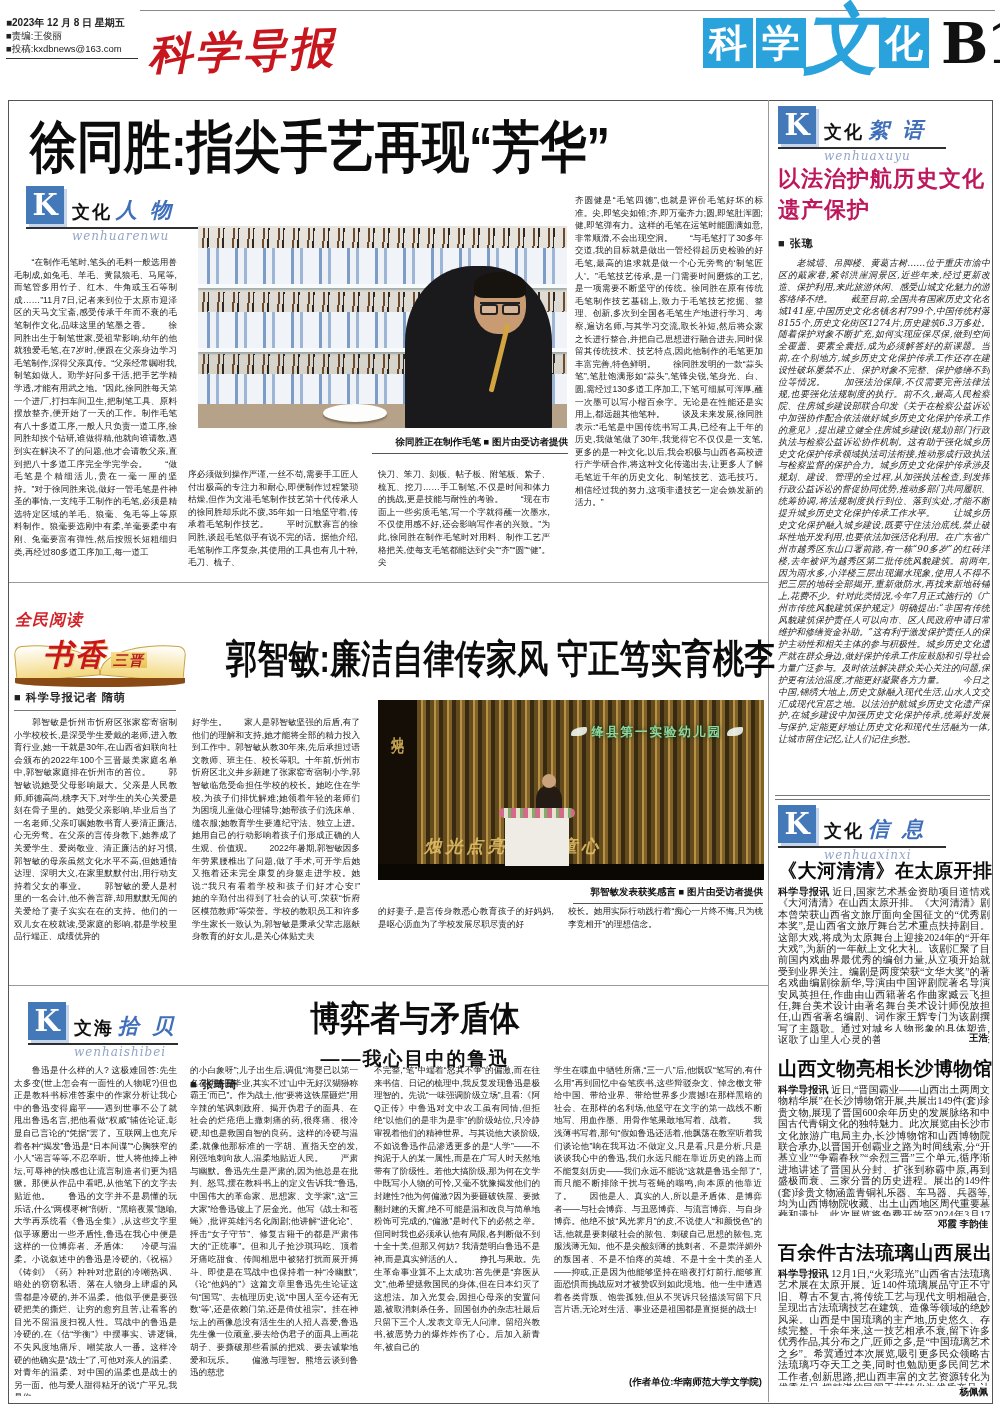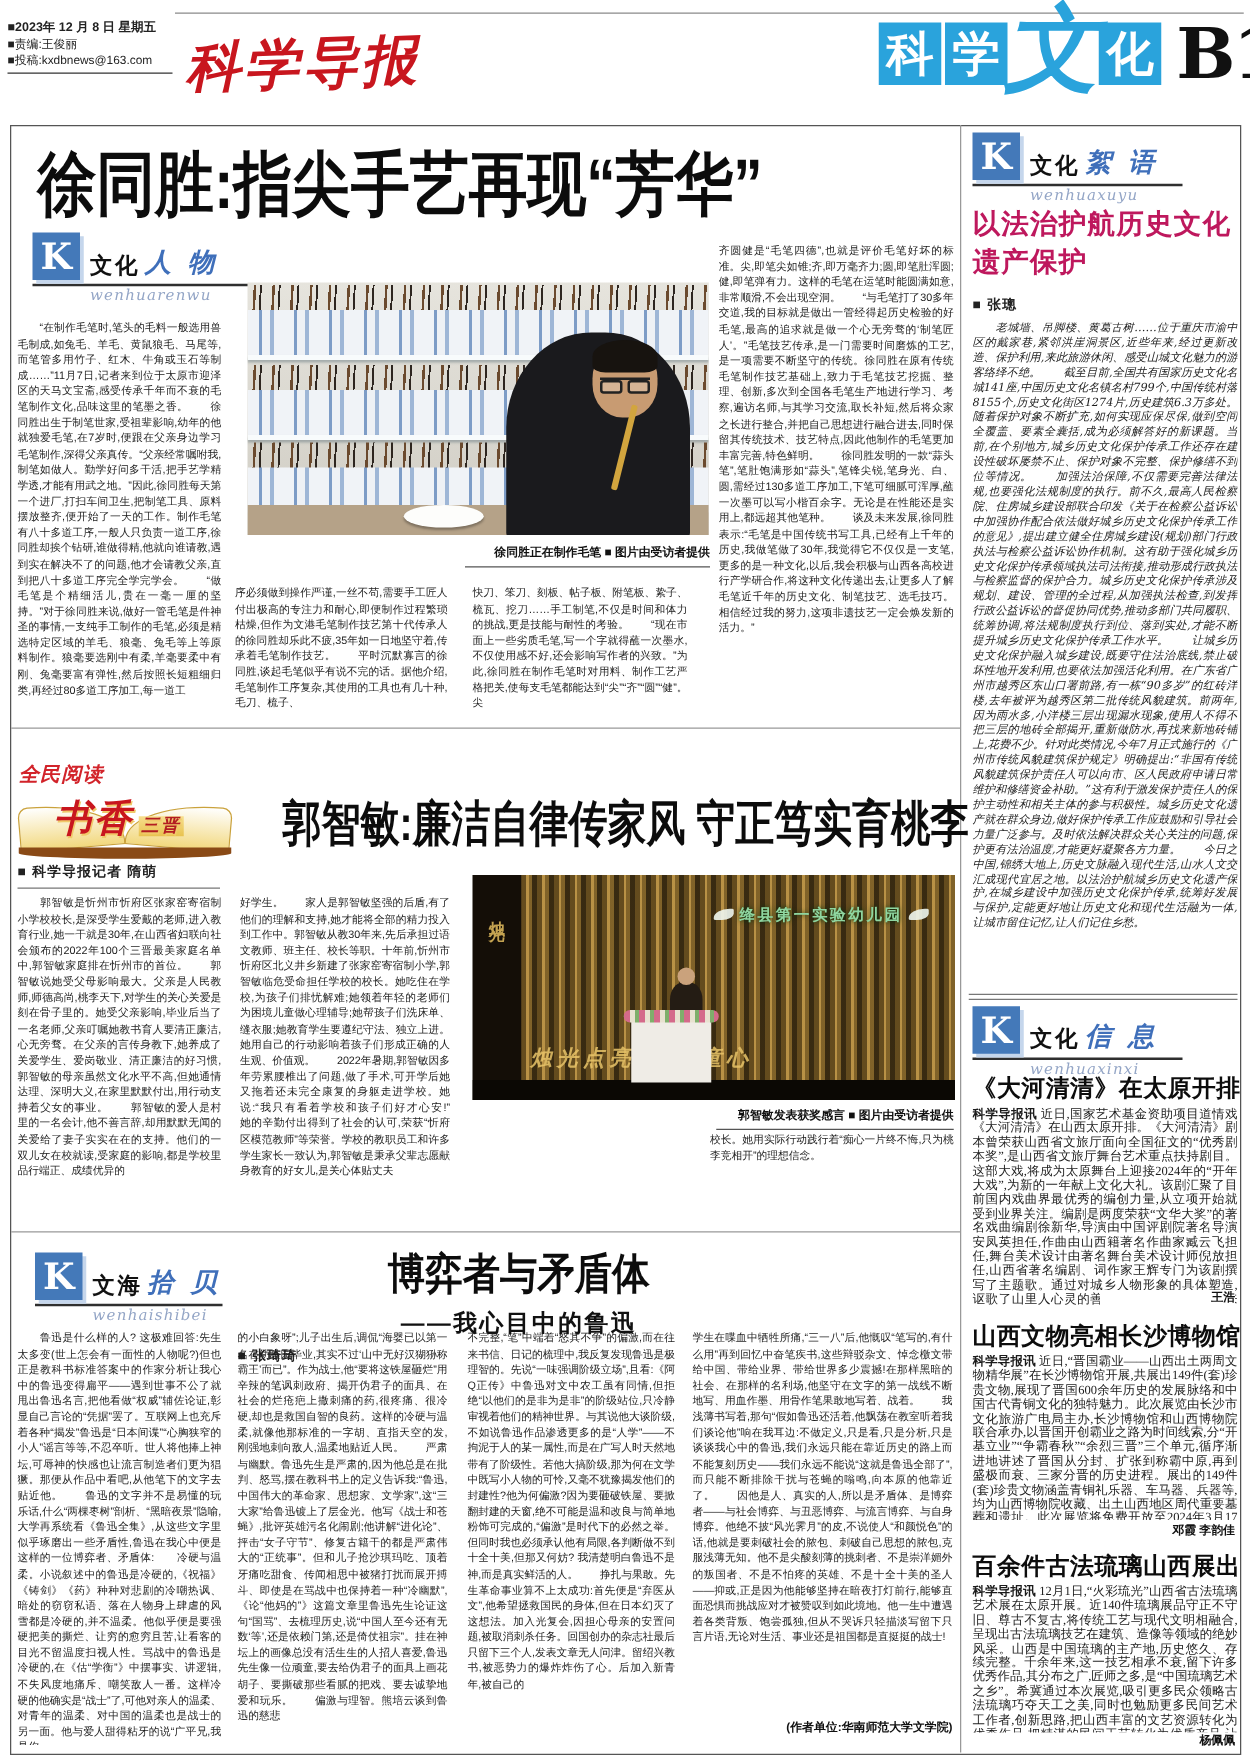--- a/index.html
+++ b/index.html
@@ -167,20 +167,21 @@
         <div class="speakerhead"></div>
       </div>
     <div class="podium">
         <div class="flowers"></div>
       </div>
   </div>
   <div class="abs caption" style="left:573px;top:886px;width:190px;">郭智敏发表获奖感言 ■ 图片由受访者提供</div>
 
   <div class="abs col" style="left:14px;top:716px;width:163px;height:252px;">　　郭智敏是忻州市忻府区张家窑寄宿制小学校校长,是深受学生爱戴的老师,进入教育行业,她一干就是30年,在山西省妇联向社会颁布的2022年100个三晋最美家庭名单中,郭智敏家庭排在忻州市的首位。　　郭智敏说她受父母影响最大。父亲是人民教师,师德高尚,桃李天下,对学生的关心关爱是刻在骨子里的。她受父亲影响,毕业后当了一名老师,父亲叮嘱她教书育人要清正廉洁,心无旁骛。在父亲的言传身教下,她养成了关爱学生、爱岗敬业、清正廉洁的好习惯,郭智敏的母亲虽然文化水平不高,但她通情达理、深明大义,在家里默默付出,用行动支持着父女的事业。　　郭智敏的爱人是村里的一名会计,他不善言辞,却用默默无闻的关爱给了妻子实实在在的支持。他们的一双儿女在校就读,受家庭的影响,都是学校里品行端正、成绩优异的</div>
   <div class="abs col" style="left:192px;top:716px;width:168px;height:252px;">好学生。　　家人是郭智敏坚强的后盾,有了他们的理解和支持,她才能将全部的精力投入到工作中。郭智敏从教30年来,先后承担过语文教师、班主任、校长等职。十年前,忻州市忻府区北义井乡新建了张家窑寄宿制小学,郭智敏临危受命担任学校的校长。她吃住在学校,为孩子们排忧解难;她领着年轻的老师们为困境儿童做心理辅导;她帮孩子们洗床单、缝衣服;她教育学生要遵纪守法、独立上进。她用自己的行动影响着孩子们形成正确的人生观、价值观。　　2022年暑期,郭智敏因多年劳累腰椎出了问题,做了手术,可开学后她又拖着还未完全康复的身躯走进学校。她说:“我只有看着学校和孩子们好才心安!”　　她的辛勤付出得到了社会的认可,荣获“忻府区模范教师”等荣誉。学校的教职员工和许多学生家长一致认为,郭智敏是秉承父辈志愿献身教育的好女儿,是关心体贴丈夫</div>
+  <div class="abs col" style="left:378px;top:905px;width:176px;height:40px;">的好妻子,是言传身教悉心教育孩子的好妈妈,是呕心沥血为了学校发展尽职尽责的好</div>
   <div class="abs col" style="left:568px;top:905px;width:195px;height:40px;">校长。她用实际行动践行着“痴心一片终不悔,只为桃李竞相开”的理想信念。</div>
 
   <div class="abs badge" style="left:28px;top:1002px;width:150px;">
     <div class="brow">
       <span class="k">K</span>
       <span class="pfx">文海</span>
       <span class="acc">拾 贝</span>
     </div>
     <div class="roman">wenhaishibei</div>
   </div>

